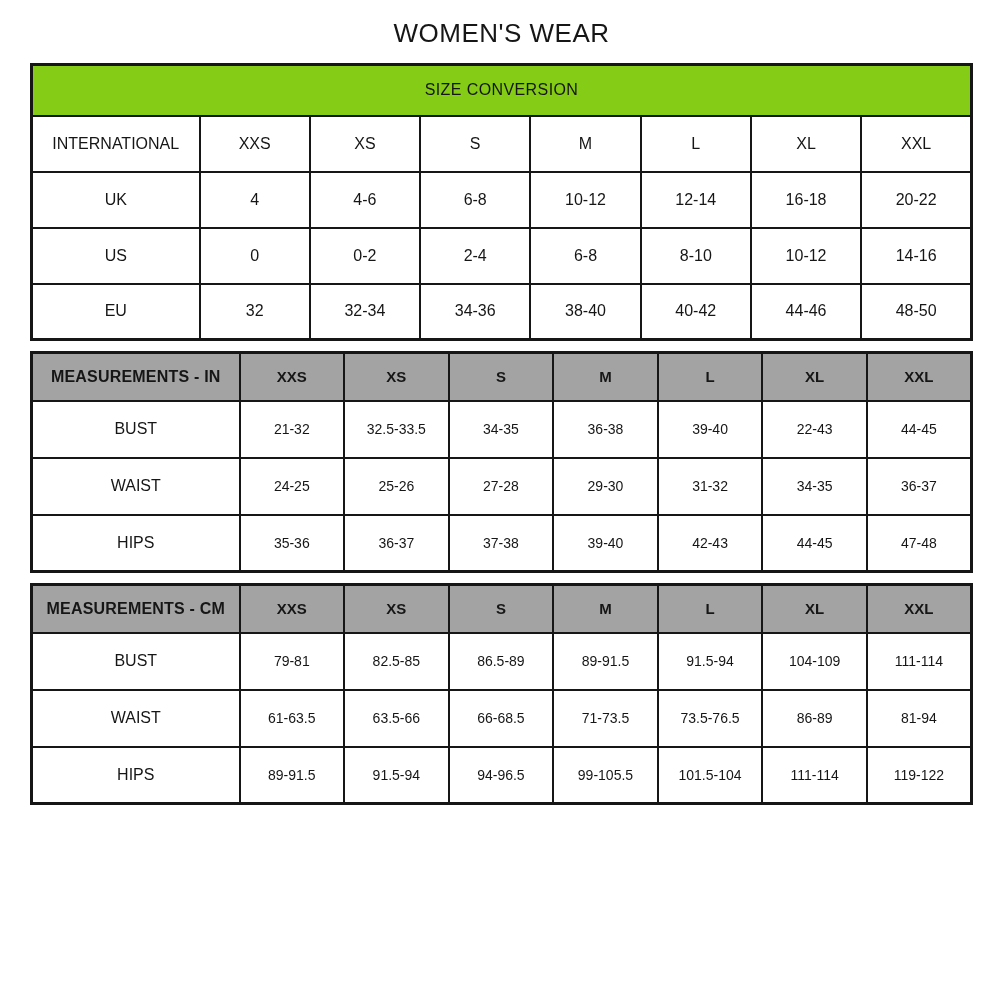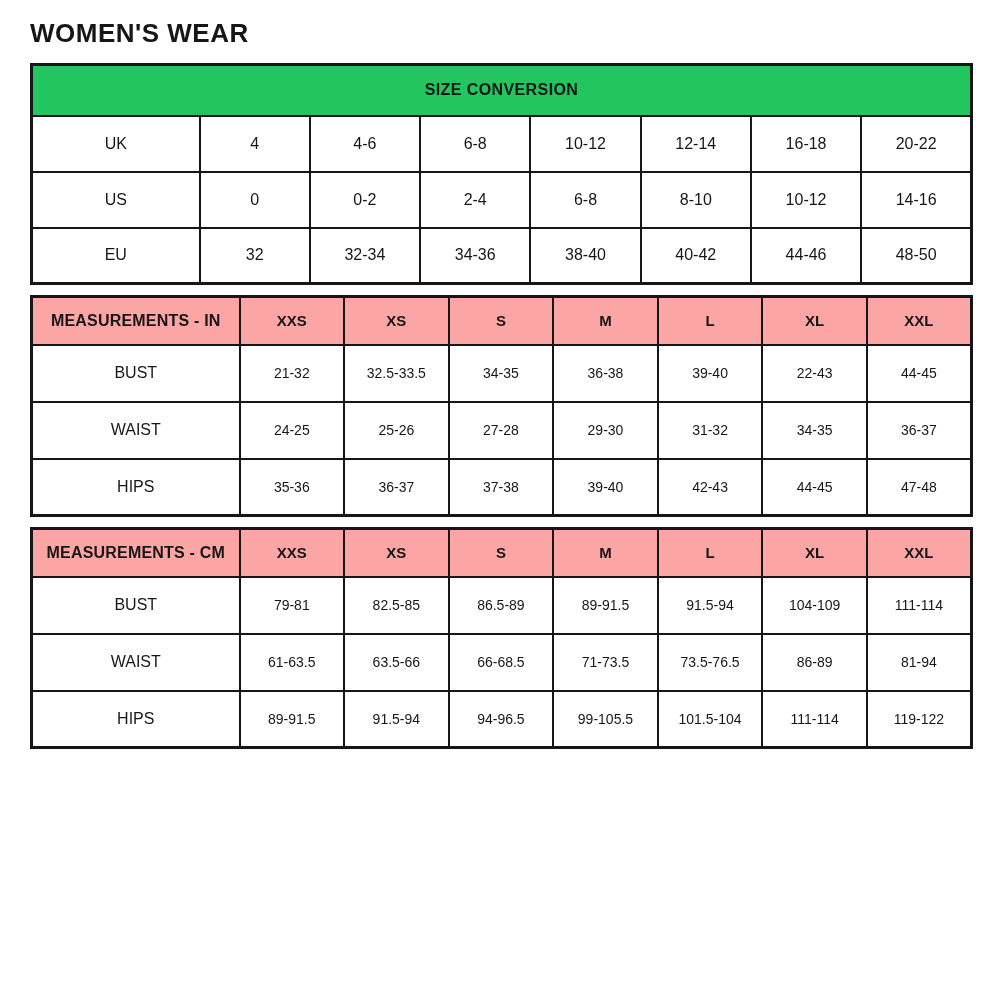--- a/index.html
+++ b/index.html
@@ -9,21 +9,22 @@
     font-family: "Liberation Sans", sans-serif;
     color: #161616;
   }
   .page {
     width: 1000px;
     height: 1000px;
     padding: 8px 27px 0 30px;
     background: #ffffff;
   }
   .title {
-    font-weight: 700;
+    text-align: center;
+    font-weight: 400;
     font-size: 26px;
     letter-spacing: 0.5px;
     margin: 10px 0 14px 0;
   }
   table {
     width: 100%;
     border-collapse: collapse;
     table-layout: fixed;
     margin-bottom: 10px;
     border: 3px solid #161616;
@@ -32,30 +33,30 @@
     border: 2px solid #161616;
     text-align: center;
     vertical-align: middle;
     padding: 2px;
     overflow: hidden;
   }
   
   .t1 td { height: 56px; font-size: 16px; }
   .t1 .banner {
     height: 51px;
-    background: #22c55e;
-    font-weight: 700;
+    background: #84cc16;
+    font-weight: 400;
     font-size: 16px;
     letter-spacing: 0.4px;
     text-align: center;
   }
   
   .t2 td, .t3 td { height: 57px; font-size: 14px; }
   .t2 .hd td, .t3 .hd td {
-    background: #fca5a5;
+    background: #a3a3a3;
     font-weight: 700;
     height: 48px;
     font-size: 15px;
   }
   .t2 .hd .c1, .t3 .hd .c1 { font-size: 16px; letter-spacing: 0.2px; }
   .t2 .lbl, .t3 .lbl { font-size: 16px; margin-top: 8px; }
 </style>
 </head>
 <body>
 
@@ -70,20 +71,30 @@
         <col>
         <col>
         <col>
         <col>
         <col>
         <col>
     </colgroup>
     <tbody>
       <tr>
         <td colspan="8" class="banner">SIZE CONVERSION</td>
+      </tr>
+      <tr>
+        <td class="c1">INTERNATIONAL</td>
+        <td>XXS</td>
+        <td>XS</td>
+        <td>S</td>
+        <td>M</td>
+        <td>L</td>
+        <td>XL</td>
+        <td>XXL</td>
       </tr>
       <tr>
         <td class="c1">UK</td>
         <td>4</td>
         <td>4-6</td>
         <td>6-8</td>
         <td>10-12</td>
         <td>12-14</td>
         <td>16-18</td>
         <td>20-22</td>

